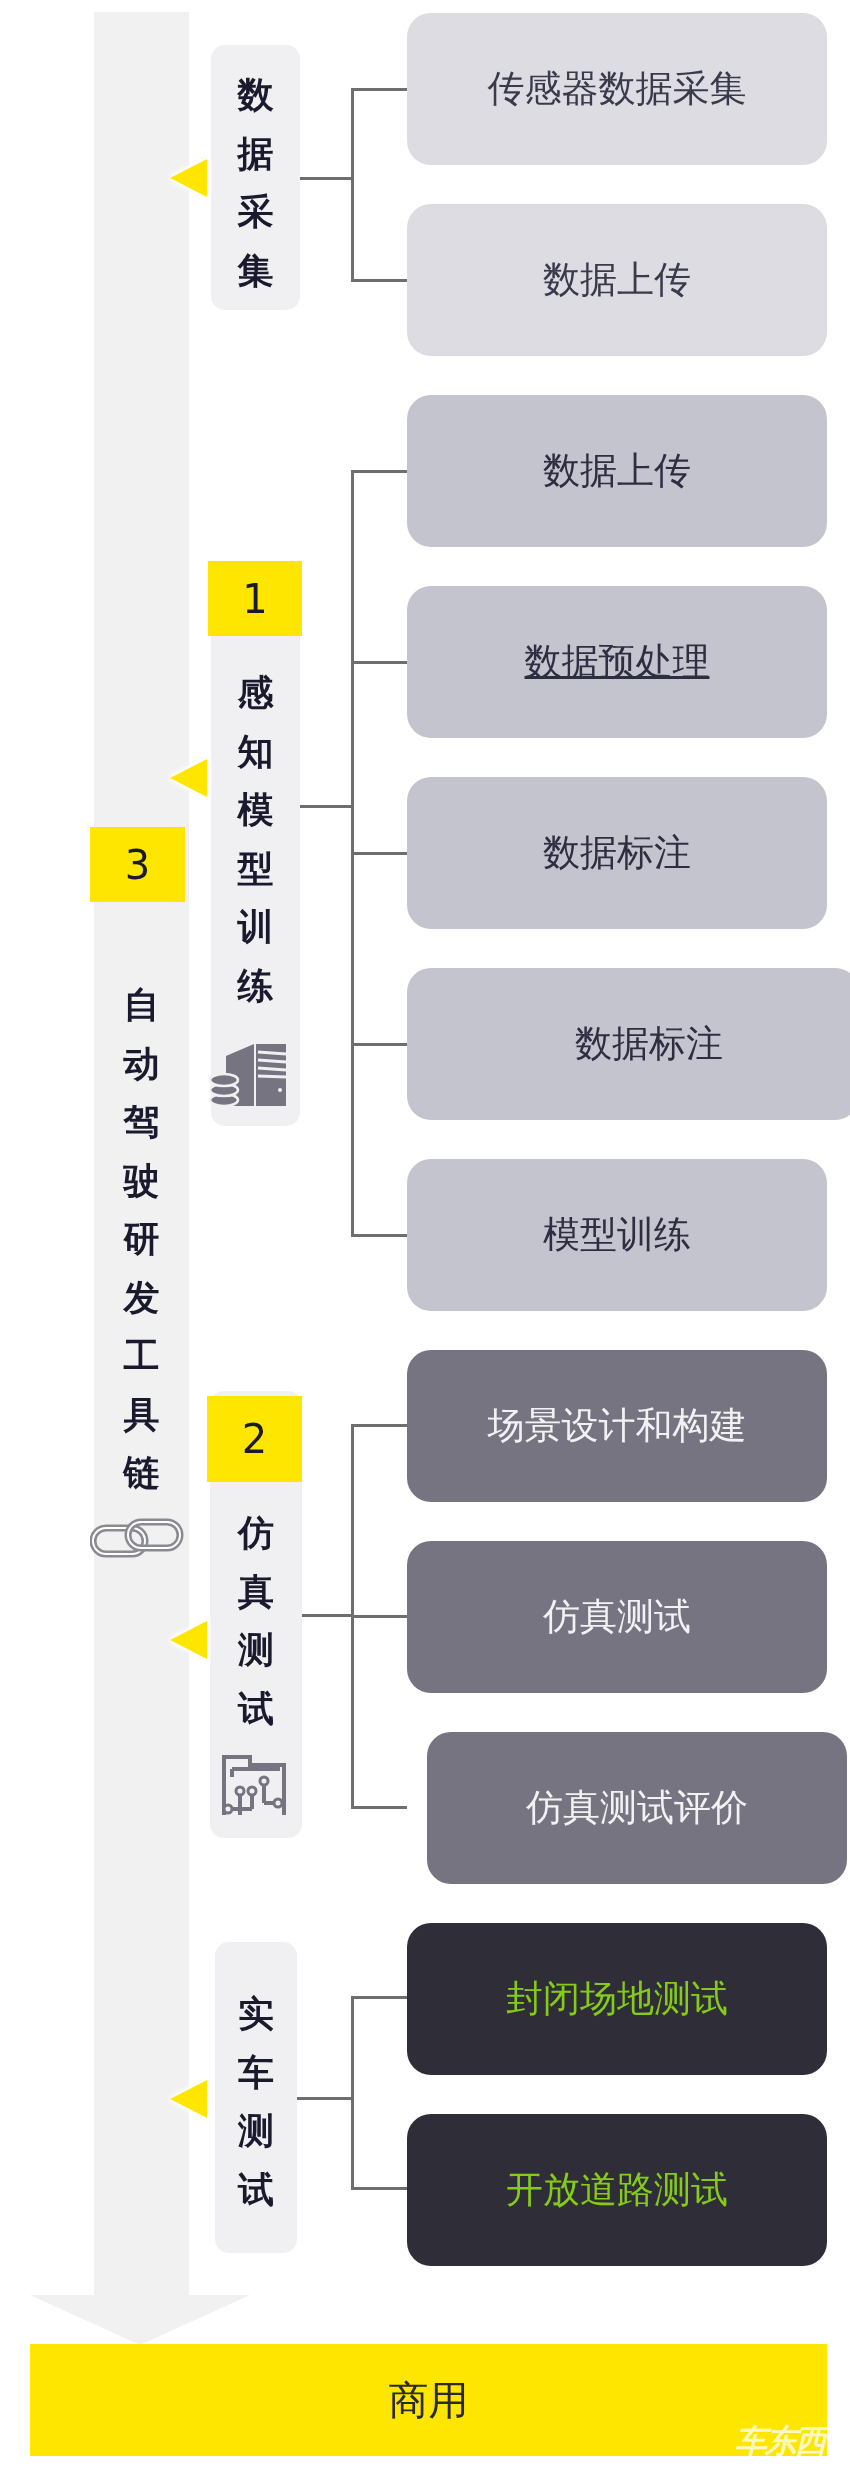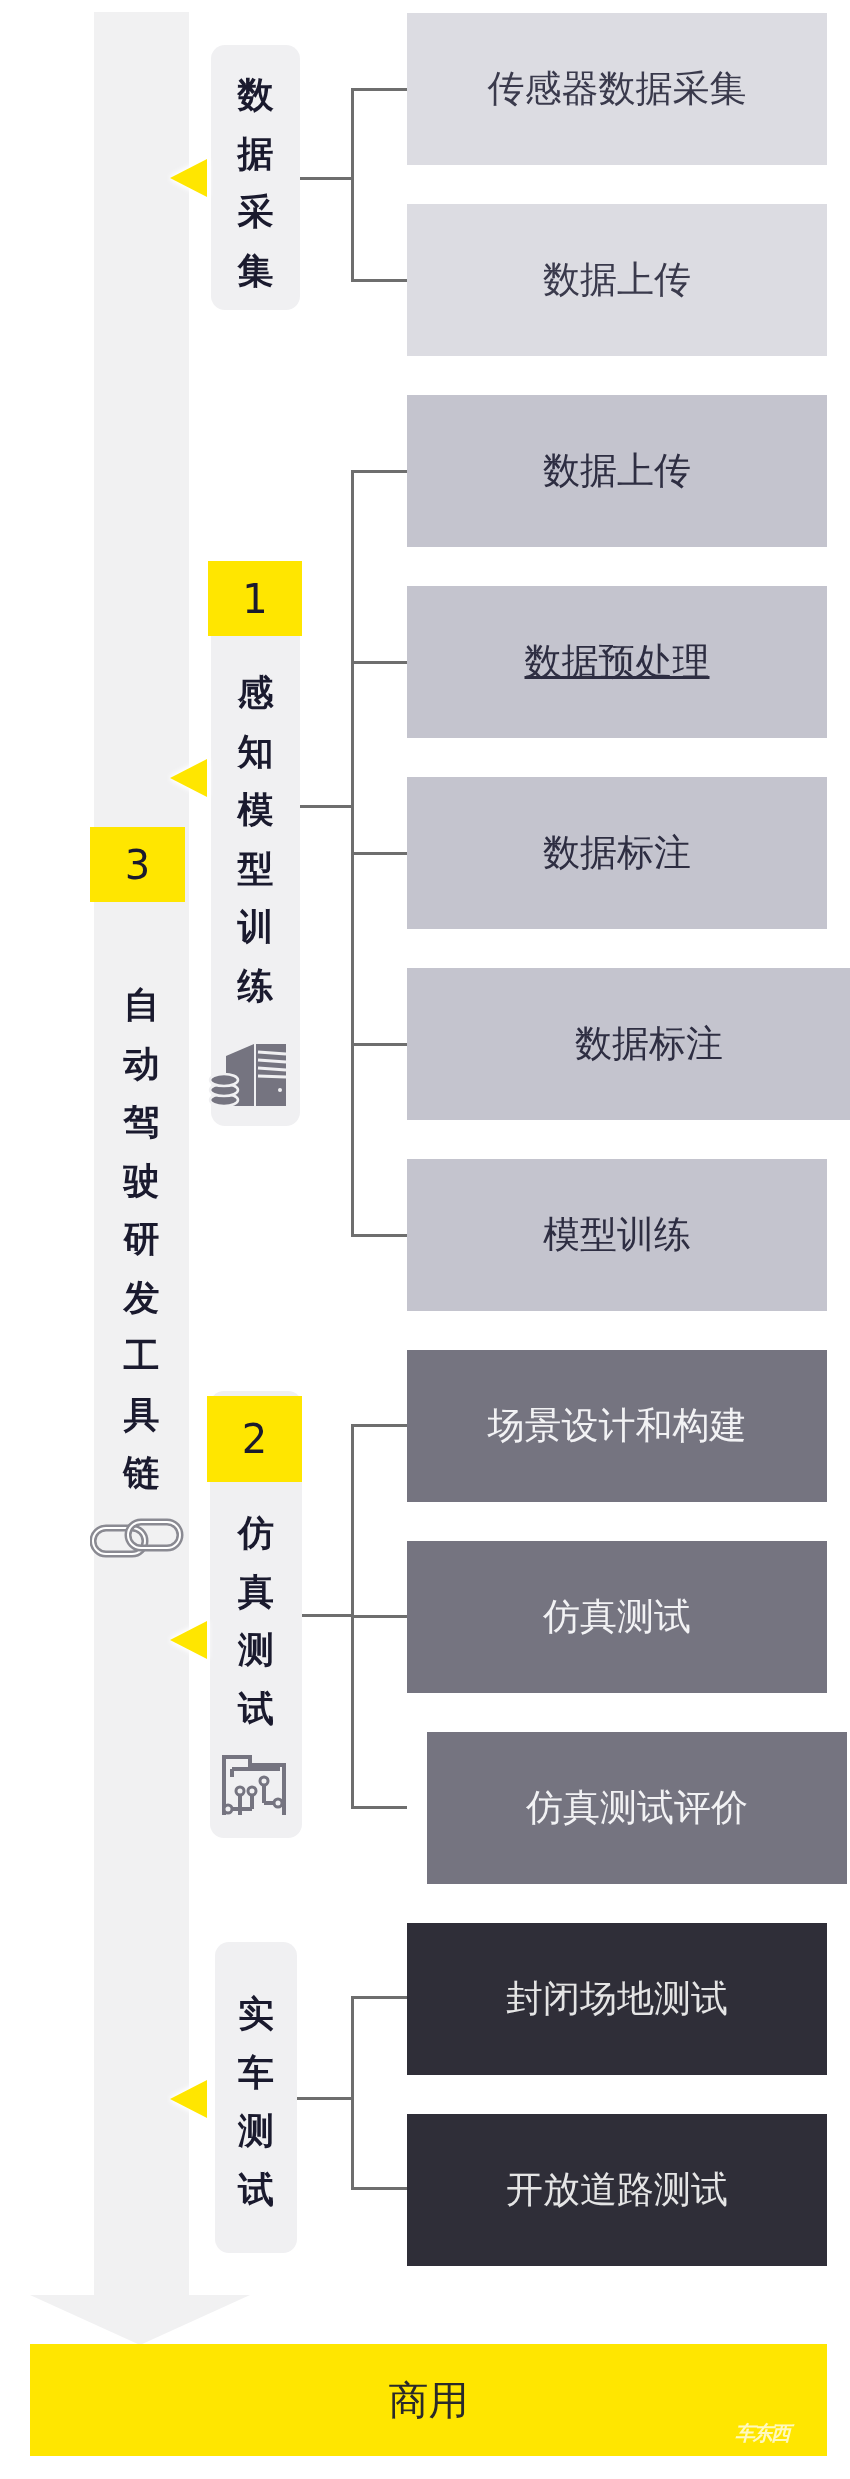--- a/index.html
+++ b/index.html
@@ -11,29 +11,29 @@
                border-left: 110px solid transparent; border-right: 110px solid transparent;
                border-top: 50px solid #f1f1f2; }
   .badge { background: #ffe600; color: #1a1a2e; font-size: 40px; display: flex;
            align-items: center; justify-content: center; }
   .vtext { display: flex; flex-direction: column; align-items: center; color: #1a1a2e;
            font-size: 36px; font-weight: bold; line-height: 58.5px; }
   .card { background: #f0f0f2; border-radius: 14px; }
   .tri { width: 0; height: 0; border-top: 19px solid transparent; border-bottom: 19px solid transparent;
          border-right: 37px solid #ffe600; filter: drop-shadow(0 0 3px #ffffff) drop-shadow(0 0 2px #ffffff); }
   .box { left: 407px; width: 420px; height: 152px; display: flex; align-items: center; justify-content: center;
-         font-size: 37px; }
+         font-size: 37px; border-radius: 24px; }
   .box.c0 { background: #dcdce2; color: #3a3a4c; }
   .box.c1 { background: #c4c4ce; color: #2e2e42; }
   .box.c2 { background: #757480; color: #f2f2f4; }
-  .box.c3 { background: #2f2e38; color: #e5e5e5; }
+  .box.c3 { background: #2f2e38; color: #84cc16; }
   .line { background: #6e6e6e; }
   .final { left: 30px; top: 2344px; width: 797px; height: 112px; background: #ffe600; color: #2a2a2a;
            display: flex; align-items: center; justify-content: center; font-size: 40px; }
-  .watermark { left: 735px; top: 2420px; font-size: 20px; color: rgba(255,255,255,0.75); font-style: italic;
+  .watermark { left: 735px; top: 2420px; font-size: 32px; color: rgba(255,255,255,0.75); font-style: italic;
                font-weight: bold; letter-spacing: -2px; }
   svg { display: block; }
 </style>
 </head>
 <body>
 
 <div class="abs column"></div>
 <div class="abs arrowhead"></div>
 
 <div class="abs badge" style="left:90px; top:827px; width:95px; height:75px;">3</div>

